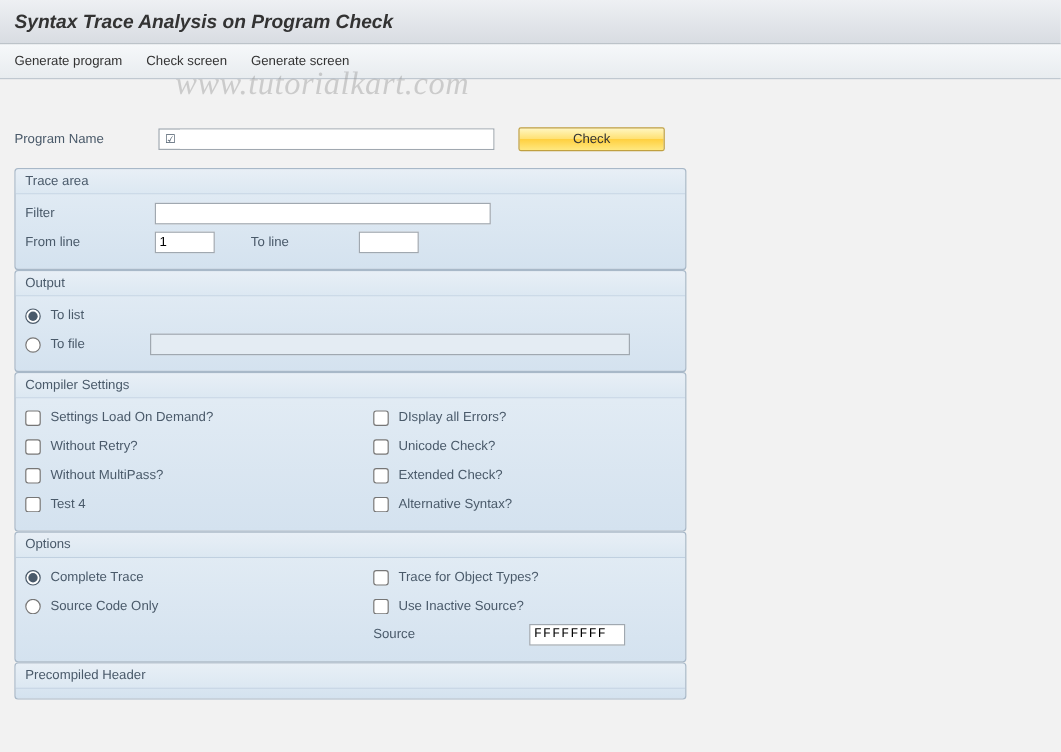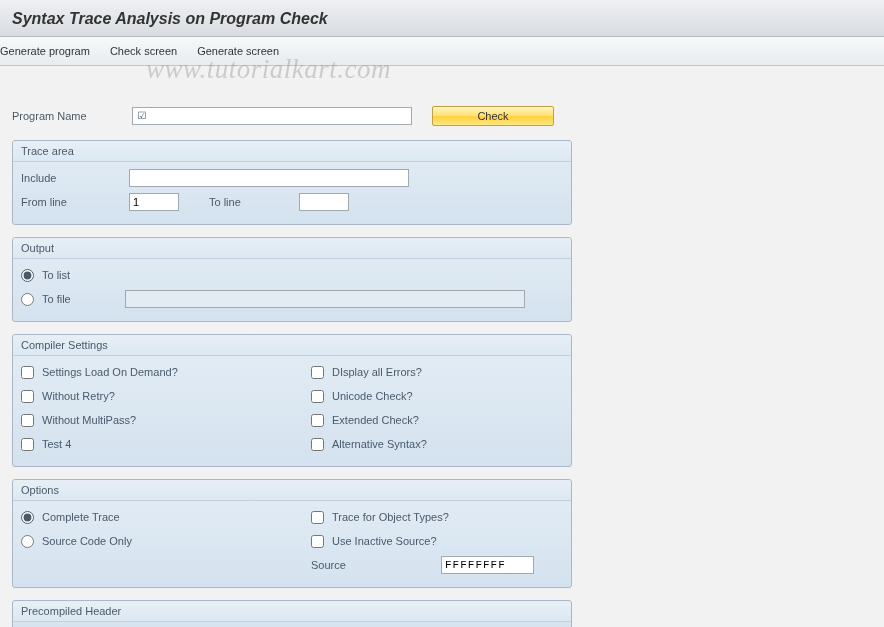--- a/index.html
+++ b/index.html
@@ -19,21 +19,21 @@
     }
     .title-text {
       font-size: 16px;
       font-weight: bold;
       font-style: italic;
       color: #333;
     }
     .toolbar {
       background: linear-gradient(to bottom, #f6f8fa 0%, #e8ecef 100%);
       border-bottom: 1px solid #c0c8d0;
-      padding: 6px 0;
+      padding: 6px 12px;
       display: flex;
       gap: 20px;
     }
     .toolbar-item {
       color: #333;
       cursor: pointer;
       padding: 2px 0;
     }
     .content {
       padding: 40px 12px 12px 12px;
@@ -83,21 +83,20 @@
       color: #333;
       font-size: 11px;
       cursor: pointer;
       margin-left: 20px;
       border-radius: 2px;
     }
     .groupbox {
       border: 1px solid #a8b8c8;
       background: linear-gradient(to bottom, #e4edf5 0%, #d4e2ef 100%);
       border-radius: 3px;
-      margin-bottom: 12px;
       padding: 0;
       width: 560px;
     }
     .groupbox-title {
       padding: 4px 8px 4px 8px;
       color: #4a5a6a;
       background: linear-gradient(to bottom, #e8eff6 0%, #dce8f2 100%);
       border-bottom: 1px solid #c0d0e0;
       border-radius: 3px 3px 0 0;
     }
@@ -163,21 +162,21 @@
       <span class="req-mark">☑</span>
       <input type="text" style="border: none; outline: none; flex: 1 1 0%; height: 16px; font-size: 11px;" value="">
     </div>
     <button class="btn-check">Check</button>
   </div>
 
   <div class="groupbox">
     <div class="groupbox-title">Trace area</div>
     <div class="groupbox-body">
       <div class="gb-row">
-        <span class="gb-label">Include</span>
+        <span class="gb-label">Filter</span>
         <input class="input" style="width: 280px;" value="">
       </div>
       <div class="gb-row">
         <span class="gb-label">From line</span>
         <input class="input" style="width: 50px;" value="1">
         <span class="gb-label-mid">To line</span>
         <input class="input" style="width: 50px;" value="">
       </div>
     </div>
   </div>
@@ -288,21 +287,21 @@
               </label>
             </div>
           <div class="gb-row">
               <label class="check-item">
                 <input type="checkbox" style="">
                 <span>Use Inactive Source?</span>
               </label>
             </div>
           <div class="gb-row">
             <span style="min-width:130px;color:#4a5a6a;">Source</span>
-            <input class="mono-input" style="width: 93px;" value="FFFFFFFF">
+            <input class="mono-input" style="width: 80px;" value="FFFFFFFF">
           </div>
         </div>
       </div>
     </div>
   </div>
 
   <div class="groupbox" style="margin-bottom:0;">
     <div class="groupbox-title">Precompiled Header</div>
     <div class="groupbox-body" style="padding-bottom:2px;">
       

